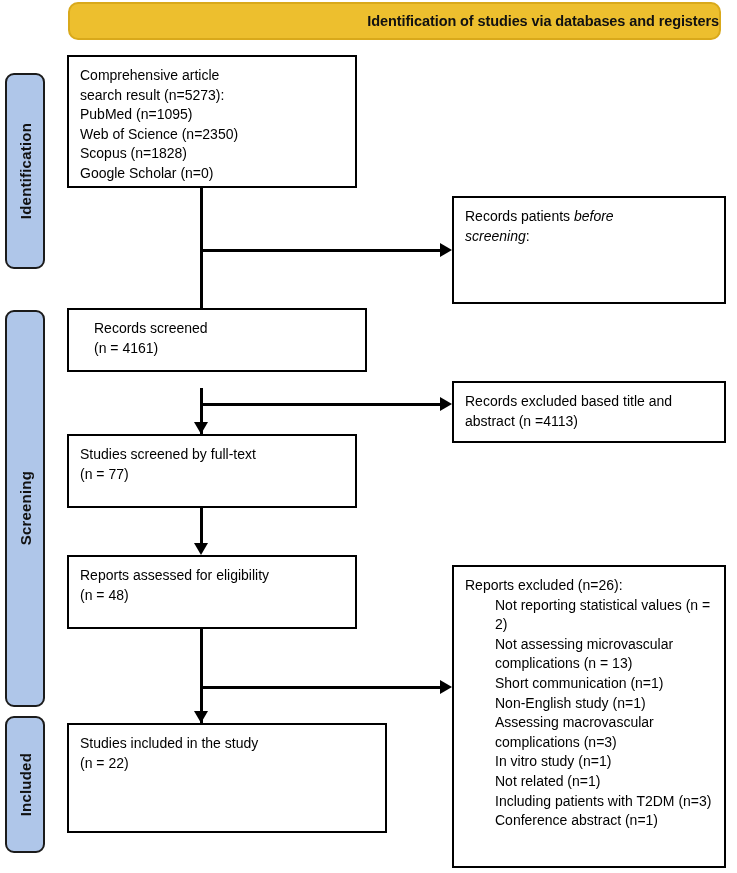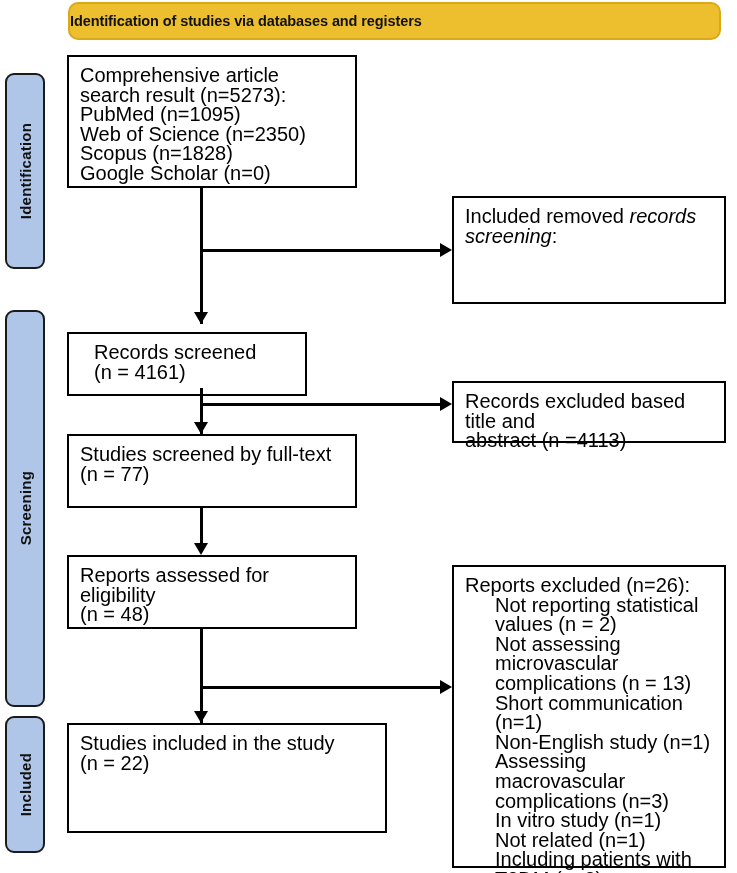--- a/index.html
+++ b/index.html
@@ -10,21 +10,21 @@
     -webkit-font-smoothing:antialiased;
   }
   #stage{position:absolute;left:0;top:0;width:737px;height:873px;}
 
   
   .banner{
     position:absolute;
     background:#EDBF2E;
     border:2px solid #D9A91B;
     border-radius:10px;
-    display:flex;align-items:center;justify-content:flex-start;
+    display:flex;align-items:center;justify-content:flex-end;
     font-weight:bold;font-size:14.5px;
     letter-spacing:-0.1px;
     color:#111;
     box-sizing:border-box;
   }
 
   
   .stagelabel{
     position:absolute;
     background:#AFC6E9;
@@ -43,21 +43,21 @@
     color:#111;
   }
 
   
   .box{
     position:absolute;
     background:#ffffff;
     border:2px solid #000000;
     box-sizing:border-box;
     padding:9px 9px 6px 11px;
-    font-size:20px;
+    font-size:14px;
     line-height:19.6px;
     white-space:pre-wrap;
   }
   .box .ital{font-style:italic;}
   .indent{padding-left:30px;display:block;text-indent:0;}
 
   
   .vline{position:absolute;background:#000;width:3px;}
   .hline{position:absolute;background:#000;height:3px;}
   .arrow-down{
@@ -97,24 +97,24 @@
 PubMed (n=1095)
 Web of Science (n=2350)
 Scopus (n=1828)
 Google Scholar (n=0)</span></div>
 
   <div class="vline" style="left:200px;top:188px;height:136px;"></div>
   <div class="arrow-down" style="left:194px;top:312px;"></div>
   <div class="hline" style="left:200px;top:249px;width:242px;"></div>
   <div class="arrow-right" style="left:440px;top:243px;"></div>
 
-  <div class="box" style="left:452px;top:196px;width:274px;height:108px;"><span>Included removed </span><span class="ital">records</span>
+  <div class="box" style="left:452px;top:196px;width:274px;height:108px;"><span>Records patients </span><span class="ital">before</span>
 <span class="ital">screening</span><span>:</span></div>
 
-  <div class="box" style="left:67px;top:332px;width:240px;height:64px;padding-left:25px;"><span>Records screened
+  <div class="box" style="left:67px;top:308px;width:300px;height:64px;padding-left:25px;"><span>Records screened
 (n = 4161)</span></div>
 
   <div class="vline" style="left:200px;top:388px;height:46px;"></div>
   <div class="arrow-down" style="left:194px;top:422px;"></div>
   <div class="hline" style="left:200px;top:403px;width:242px;"></div>
   <div class="arrow-right" style="left:440px;top:397px;"></div>
 
   <div class="box" style="left:452px;top:381px;width:274px;height:62px;"><span>Records excluded based title and
 abstract (n =4113)</span></div>
 

